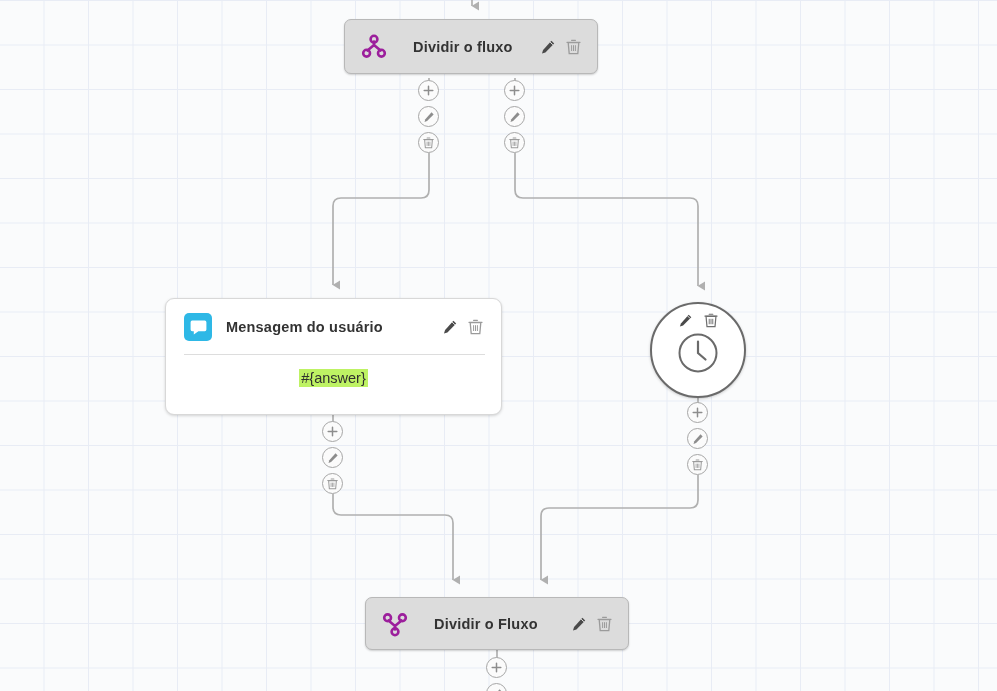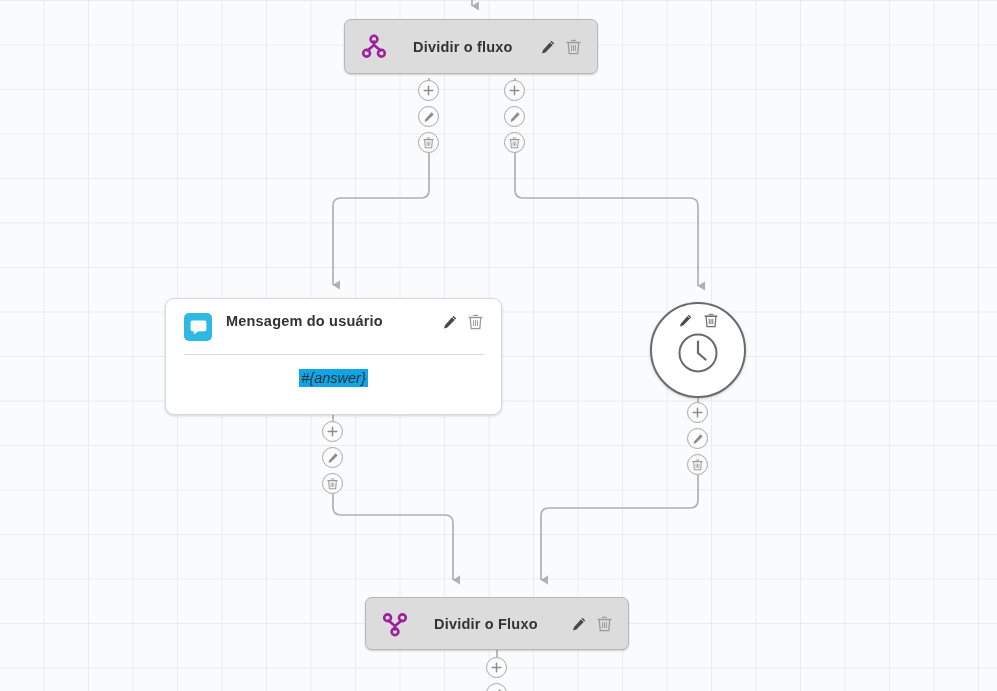--- a/index.html
+++ b/index.html
@@ -92,38 +92,37 @@
     background: #2eb8e6;
     display: flex;
     align-items: center;
     justify-content: center;
     flex: none;
   }
 
   
   .msg-head {
     display: flex;
-    align-items: flex-start;
+    align-items: center;
     padding: 14px 18px 0 18px;
     gap: 14px;
   }
   .msg-divider {
     height: 1px;
     background: #dddddd;
     margin: 13px 16px 0 18px;
   }
   .msg-body {
     text-align: center;
     padding: 14px 10px 18px 10px;
   }
   .var-chip {
-    font-style: italic;
     font-size: 14.5px;
     color: #2f2f2f;
-    background: #0ea5e9;
+    background: #bef264;
     padding: 1px 2px;
     white-space: nowrap;
   }
 
   
   .timer-node {
     position: absolute;
     width: 96px;
     height: 96px;
     border-radius: 50%;

